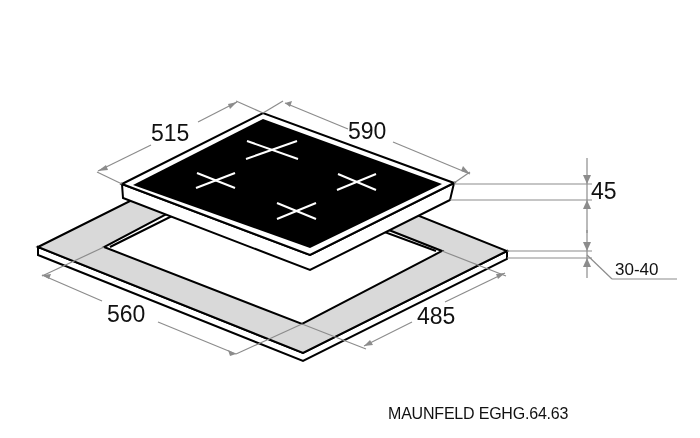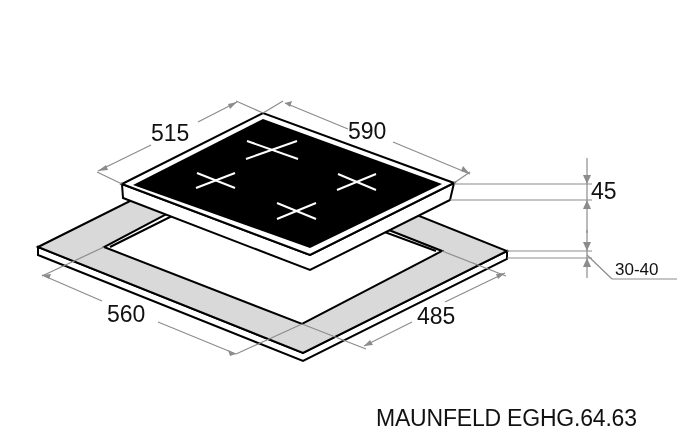--- a/index.html
+++ b/index.html
@@ -1,19 +1,19 @@
 <!DOCTYPE html>
 <html><head>
 <meta charset="utf-8">
 <style>
   html, body { margin:0; padding:0; background:#ffffff; }
   body { width:700px; height:438px; position:relative; overflow:hidden; font-family:"Liberation Sans", sans-serif; }
   svg { position:absolute; left:0; top:0; }
   .dim-text { font-family:"Liberation Sans", sans-serif; fill:#111; }
-  .model { position:absolute; left:376px; top:405px; font-size:23px; color:#111; letter-spacing:-0.2px; font-family:"Liberation Sans", sans-serif; white-space:nowrap; }
+  .model { position:absolute; left:388px; top:405px; font-size:16px; color:#111; letter-spacing:-0.2px; font-family:"Liberation Sans", sans-serif; white-space:nowrap; }
 </style>
 </head>
 <body>
 
 <svg width="700" height="438" viewBox="0 0 700 438">
 
   <g>
 
     <polygon points="38,247 303,353 507,251 507,259 303,361 38,255" fill="#ffffff" stroke="#000" stroke-width="2"></polygon>
 

